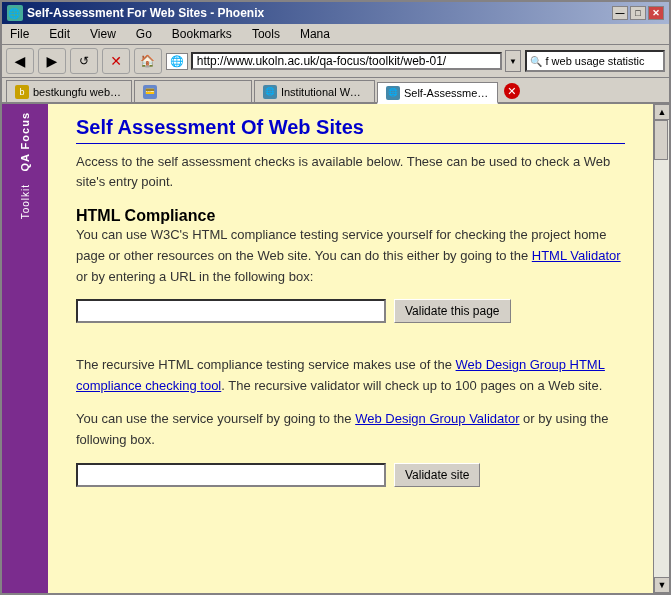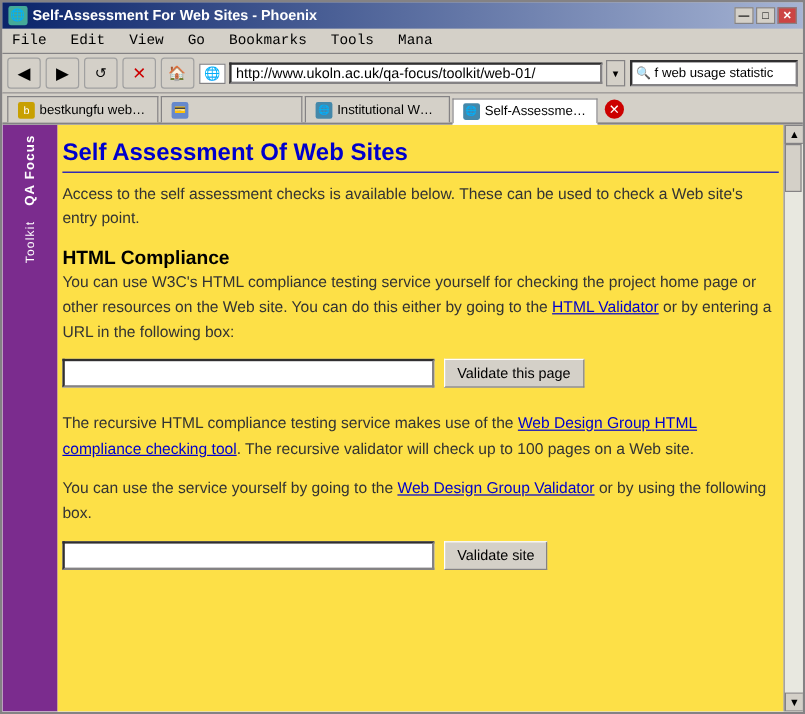--- a/index.html
+++ b/index.html
@@ -8,21 +8,21 @@
     
     .window { border: 2px solid #848284; width: 671px; height: 595px; display: flex; flex-direction: column; background: #d4d0c8; }
     .title-bar { background: linear-gradient(to right, #0a246a, #a6b4d4); color: white; padding: 3px 5px; display: flex; align-items: center; justify-content: space-between; height: 22px; }
     .title-bar-left { display: flex; align-items: center; gap: 4px; font-size: 12px; font-weight: bold; }
     .title-bar-icon { width: 16px; height: 16px; background: #4a9; border-radius: 2px; font-size: 10px; display: flex; align-items: center; justify-content: center; color: white; }
     .title-bar-controls { display: flex; gap: 2px; }
     .title-btn { width: 16px; height: 14px; background: #d4d0c8; border: 1px solid #848284; font-size: 9px; display: flex; align-items: center; justify-content: center; cursor: pointer; font-weight: bold; color: #000; }
 
     
     .menu-bar { background: #d4d0c8; padding: 2px 4px; display: flex; gap: 12px; font-size: 12px; border-bottom: 1px solid #848284; }
-    .menu-item { cursor: pointer; padding: 1px 4px; font-family: Liberation Mono, monospace; }
+    .menu-item { cursor: pointer; padding: 1px 4px; }
 
     
     .toolbar { background: #d4d0c8; padding: 3px 4px; display: flex; align-items: center; gap: 4px; border-bottom: 1px solid #848284; }
     .nav-btn { width: 28px; height: 26px; background: #d4d0c8; border: 1px solid #a0a0a0; border-radius: 3px; display: flex; align-items: center; justify-content: center; cursor: pointer; font-size: 14px; }
     .address-bar-container { display: flex; align-items: center; flex: 1; gap: 3px; }
     .address-bar { flex: 1; height: 18px; border: 2px inset #848284; padding: 0 4px; font-size: 12px; background: white; }
     .address-dropdown { width: 16px; height: 22px; background: #d4d0c8; border: 1px solid #848284; cursor: pointer; display: flex; align-items: center; justify-content: center; font-size: 8px; }
 
     
     .tabs { background: #d4d0c8; display: flex; align-items: flex-end; padding: 2px 4px 0; gap: 2px; border-bottom: 2px solid #848284; }
@@ -40,27 +40,27 @@
     .scroll-btn { width: 16px; height: 16px; background: #d4d0c8; border: 1px solid #848284; display: flex; align-items: center; justify-content: center; font-size: 9px; cursor: pointer; }
     .scroll-track { flex: 1; background: #e8e8e0; position: relative; }
     .scroll-thumb { width: 14px; height: 40px; background: #d4d0c8; border: 1px solid #848284; position: absolute; top: 0; left: 0; cursor: pointer; }
 
     
     .qa-sidebar { width: 46px; background: #7b2c8e; display: flex; flex-direction: column; align-items: center; justify-content: flex-start; padding-top: 8px; flex-shrink: 0; }
     .qa-label { color: white; font-size: 11px; font-weight: bold; writing-mode: vertical-rl; transform: rotate(180deg); letter-spacing: 1px; margin-bottom: 4px; }
     .toolkit-label { color: white; font-size: 10px; writing-mode: vertical-rl; transform: rotate(180deg); letter-spacing: 1px; }
 
     
-    .page-content { flex: 1; padding: 12px 4px; overflow: hidden; background: #fde047; }
+    .page-content { flex: 1; padding: 12px 28px; overflow: hidden; background: #fef9c3; }
     .page-title { font-size: 20px; color: #0000cc; font-weight: bold; margin-bottom: 8px; border-bottom: 1px solid #0000cc; padding-bottom: 4px; }
     .intro-text { font-size: 13px; color: #333; margin-bottom: 16px; line-height: 1.5; }
     .section-title { font-size: 16px; font-weight: bold; color: #000; margin-bottom: 0; }
     .body-text { font-size: 13px; color: #333; line-height: 1.6; margin-bottom: 12px; }
     .link { color: #0000cc; text-decoration: underline; cursor: pointer; }
-    .validator-row { display: flex; align-items: center; gap: 8px; margin-bottom: 20px; }
+    .validator-row { display: flex; align-items: center; gap: 8px; margin-bottom: 32px; }
     .validator-input { width: 310px; height: 24px; border: 2px inset #848284; background: white; padding: 0 4px; font-size: 12px; }
     .validate-btn { height: 24px; padding: 0 10px; background: #d4d0c8; border: 1px solid #848284; border-top-color: white; border-left-color: white; cursor: pointer; font-size: 12px; }
   </style>
 </head>
 <body>
 
 <div class="window">
 
   <div class="title-bar">
     <div class="title-bar-left">

